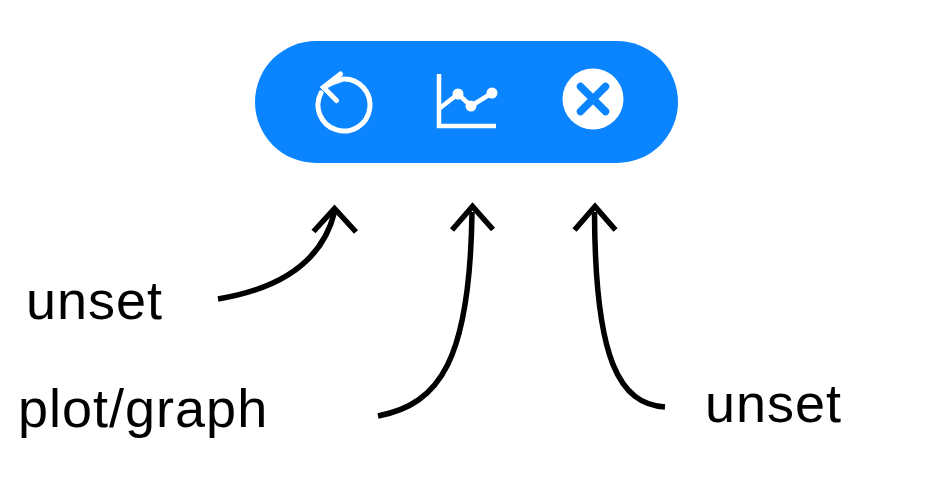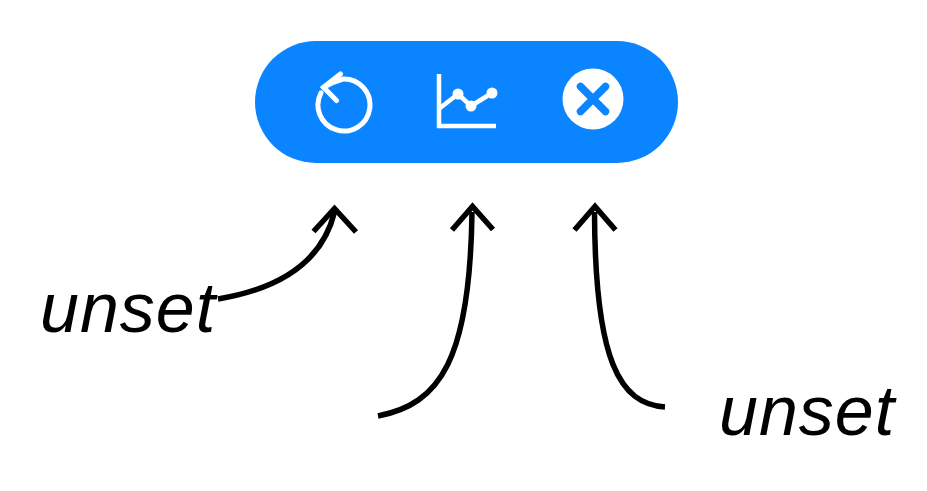--- a/index.html
+++ b/index.html
@@ -37,27 +37,25 @@
   #btn-cancel { left: 306px; top: 26px; }
   .annotation-layer {
     position: absolute;
     left: 0; top: 0;
     width: 927px;
     height: 491px;
     pointer-events: none;
   }
   .label {
     position: absolute;
-    font-style: italic;
-    font-size: 70px;
+    font-size: 54px;
     line-height: 1;
     letter-spacing: 1px;
     color: #000000;
     white-space: nowrap;
-    margin-left: 14px;
   }
   #label-unset  { left: 26px;  top: 273px; }
   #label-plot   { left: 18px;  top: 381px; }
   #label-cancel { left: 705px; top: 376px; }
 </style>
 </head>
 <body>
 
 <div class="stage">
 
@@ -102,16 +100,17 @@
       <path d="M 452 230 L 472.5 206.5 L 493 229.5" stroke-linejoin="miter"></path>
     </g>
     <g stroke-width="5.5">
       <path d="M 665 407 C 620 404, 595 362, 594.5 212"></path>
       <path d="M 574.5 230 L 595 206.5 L 615.5 230" stroke-linejoin="miter"></path>
     </g>
   </svg>
 
   <div class="label" id="label-unset">unset</div>
 
+  <div class="label" id="label-plot">plot/graph</div>
 
   <div class="label" id="label-cancel">unset</div>
 
 </div>
 
 </body></html>

